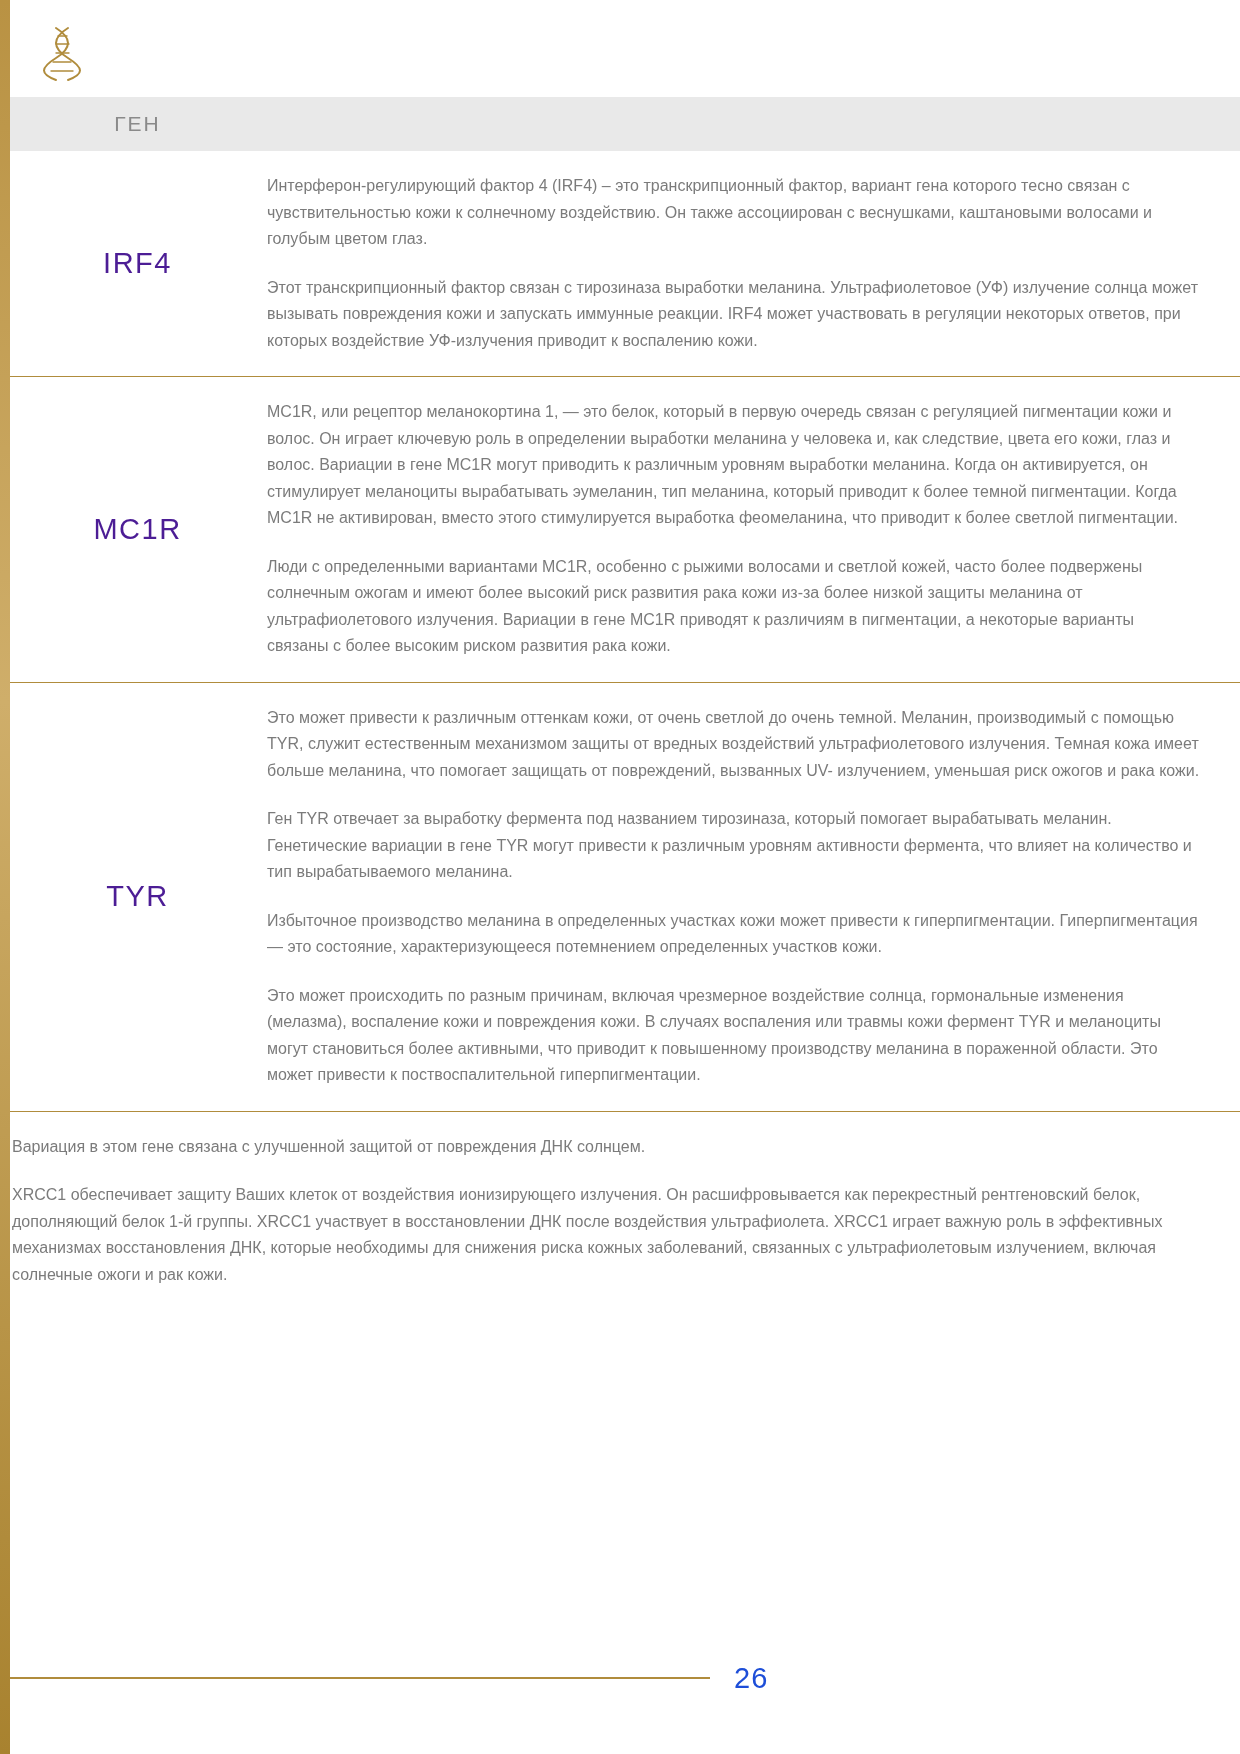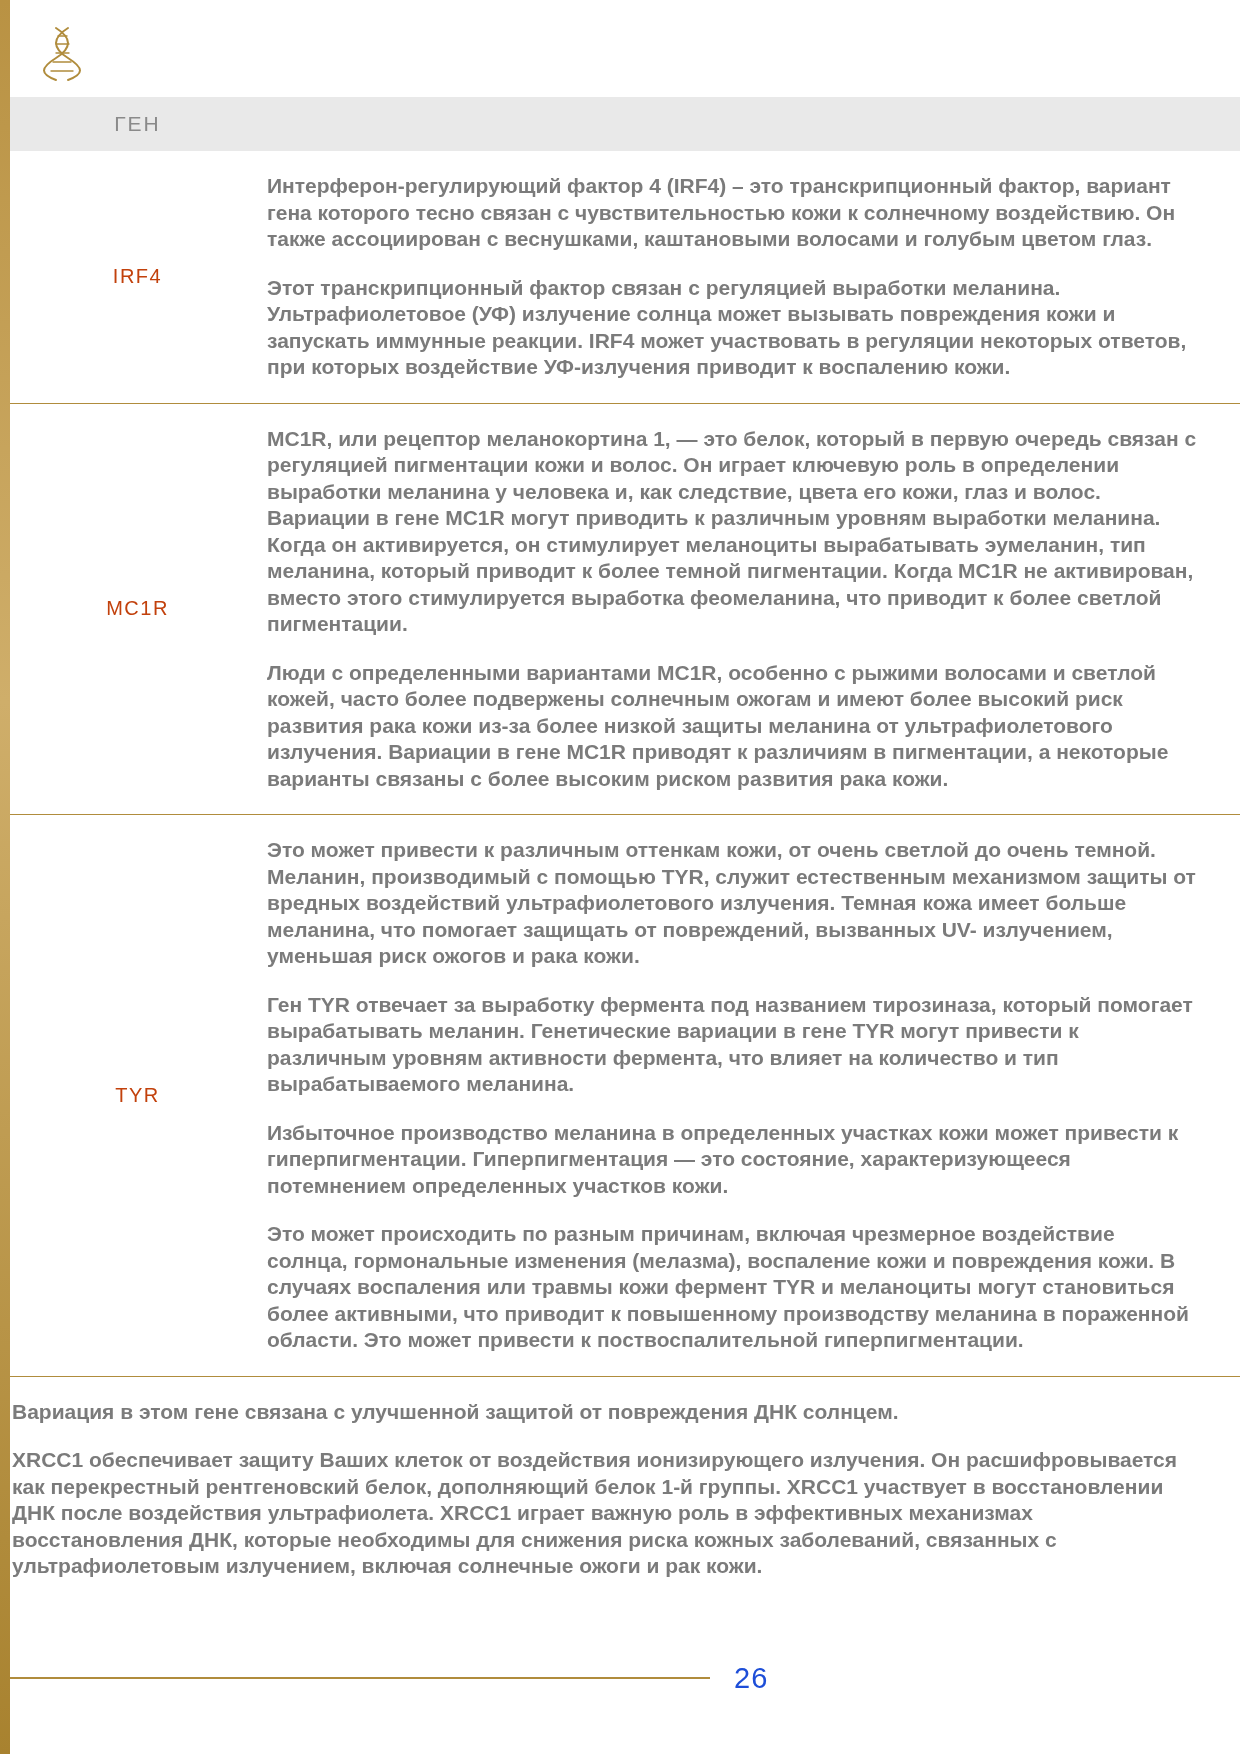--- a/index.html
+++ b/index.html
@@ -84,33 +84,33 @@
     border-bottom: 1.5px solid #b08c3c;
     position: relative;
   }
   .row:last-child { border-bottom: none; }
 
   .gene-cell {
     width: 255px;
     display: flex;
     align-items: center;
     justify-content: center;
-    font-size: 20px;
+    font-size: 29px;
     font-weight: 300;
     letter-spacing: 1.5px;
-    color: #c2410c;
+    color: #4c1d95;
     flex: 0 0 255px;
   }
   .desc-cell {
     flex: 1;
     padding: 22px 40px 22px 2px;
-    font-size: 21px;
+    font-size: 16px;
     line-height: 26.5px;
     color: #7b7b7b;
-    font-weight: 700;
+    font-weight: 400;
   }
   .desc-cell p { margin: 0 0 22px 0; }
   .desc-cell p:last-child { margin-bottom: 0; }
 
   
   .footer {
     position: absolute;
     left: 0;
     bottom: 56px;
     width: 1240px;
@@ -156,21 +156,21 @@
   <div class="header-band">
     <div class="header-gene">ГЕН</div>
   </div>
 
   <div class="table">
 
     <div class="row">
       <div class="gene-cell">IRF4</div>
       <div class="desc-cell">
         <p>Интерферон-регулирующий фактор 4 (IRF4) – это транскрипционный фактор, вариант гена которого тесно связан с чувствительностью кожи к солнечному воздействию. Он также ассоциирован с веснушками, каштановыми волосами и голубым цветом глаз.</p>
-        <p>Этот транскрипционный фактор связан с регуляцией выработки меланина. Ультрафиолетовое (УФ) излучение солнца может вызывать повреждения кожи и запускать иммунные реакции. IRF4 может участвовать в регуляции некоторых ответов, при которых воздействие УФ-излучения приводит к воспалению кожи.</p>
+        <p>Этот транскрипционный фактор связан с тирозиназа выработки меланина. Ультрафиолетовое (УФ) излучение солнца может вызывать повреждения кожи и запускать иммунные реакции. IRF4 может участвовать в регуляции некоторых ответов, при которых воздействие УФ-излучения приводит к воспалению кожи.</p>
       </div>
     </div>
 
     <div class="row">
       <div class="gene-cell">MC1R</div>
       <div class="desc-cell">
         <p>MC1R, или рецептор меланокортина 1, — это белок, который в первую очередь связан с регуляцией пигментации кожи и волос. Он играет ключевую роль в определении выработки меланина у человека и, как следствие, цвета его кожи, глаз и волос. Вариации в гене MC1R могут приводить к различным уровням выработки меланина. Когда он активируется, он стимулирует меланоциты вырабатывать эумеланин, тип меланина, который приводит к более темной пигментации. Когда MC1R не активирован, вместо этого стимулируется выработка феомеланина, что приводит к более светлой пигментации.</p>
         <p>Люди с определенными вариантами MC1R, особенно с рыжими волосами и светлой кожей, часто более подвержены солнечным ожогам и имеют более высокий риск развития рака кожи из-за более низкой защиты меланина от ультрафиолетового излучения. Вариации в гене MC1R приводят к различиям в пигментации, а некоторые варианты связаны с более высоким риском развития рака кожи.</p>
       </div>
     </div>

